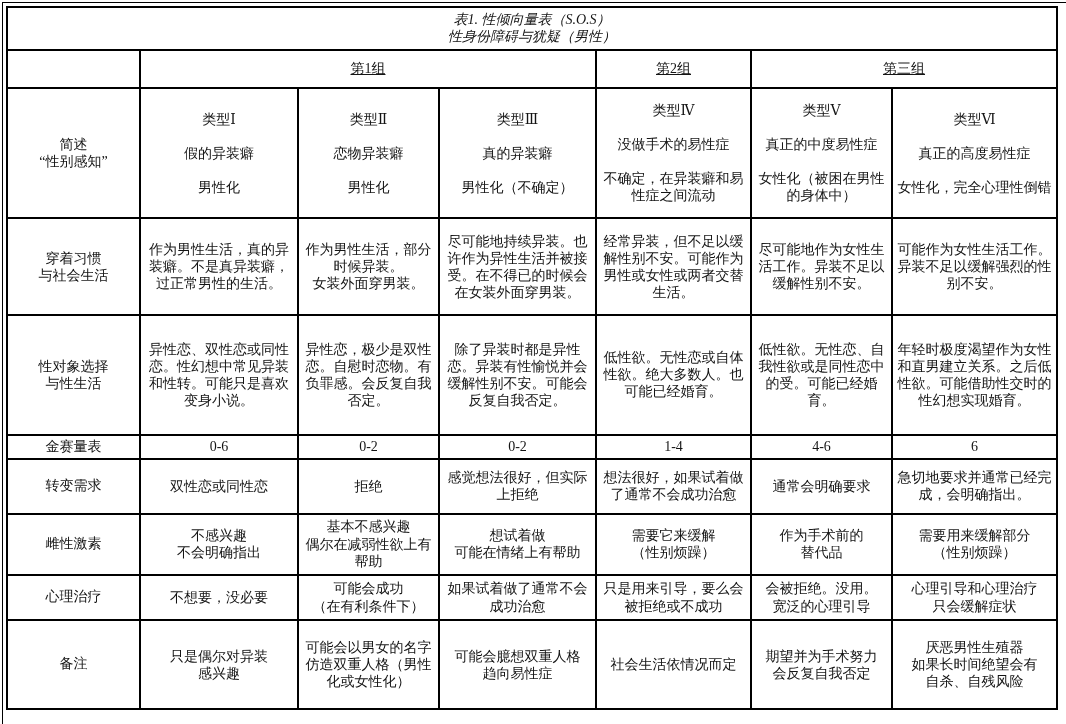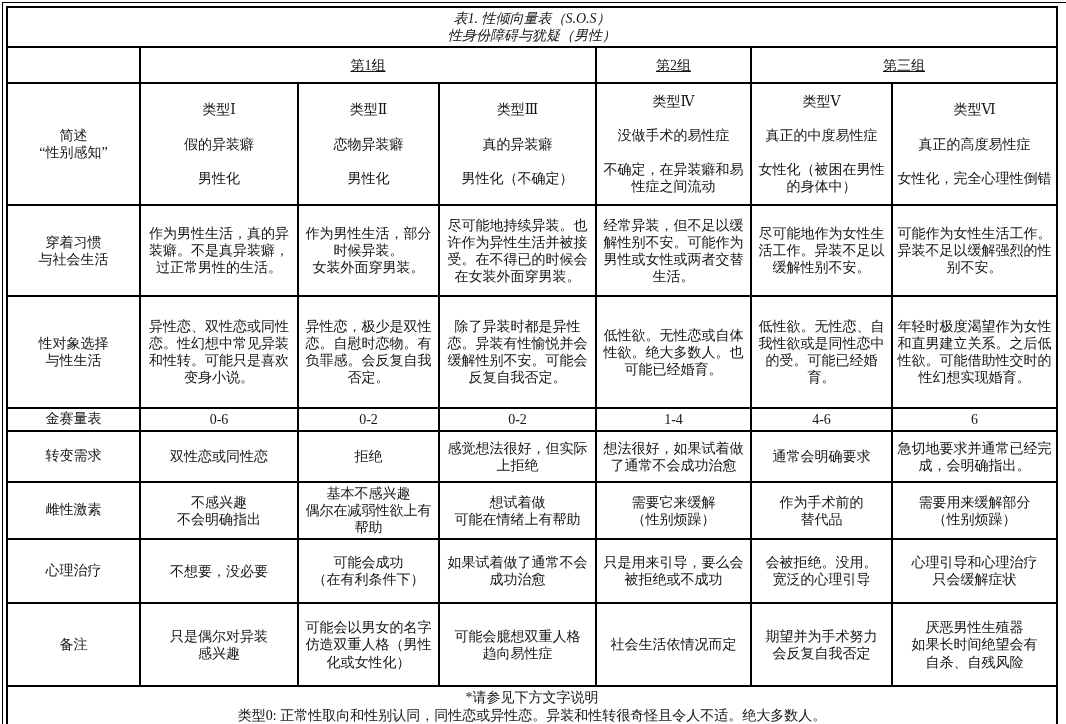--- a/index.html
+++ b/index.html
@@ -168,21 +168,21 @@
       <td>想试着做
 可能在情绪上有帮助</td>
       <td>需要它来缓解
 （性别烦躁）</td>
       <td>作为手术前的
 替代品</td>
       <td>需要用来缓解部分
 （性别烦躁）</td>
     </tr>
 
-    <tr style="height:64px">
+    <tr style="height:43px">
       <td class="rowhead" style="line-height:1.2">心理治疗</td>
       <td>不想要，没必要</td>
       <td>可能会成功
 （在有利条件下）</td>
       <td>如果试着做了通常不会成功治愈</td>
       <td>只是用来引导，要么会被拒绝或不成功</td>
       <td>会被拒绝。没用。
 宽泛的心理引导</td>
       <td>心理引导和心理治疗
 只会缓解症状</td>
@@ -196,18 +196,15 @@
       <td>可能会臆想双重人格
 趋向易性症</td>
       <td>社会生活依情况而定</td>
       <td>期望并为手术努力
 会反复自我否定</td>
       <td>厌恶男性生殖器
 如果长时间绝望会有
 自杀、自残风险</td>
     </tr>
 
-    <tr style="height:40px">
-      <td colspan="7" class="footer-cell"><span>*请参见下方文字说明</span><br><span>类型0:  正常性取向和性别认同，同性恋或异性恋。异装和性转很奇怪且令人不适。绝大多数人。</span></td>
-    </tr>
   </tbody>
     </table>
 </div>
 
 </body></html>

